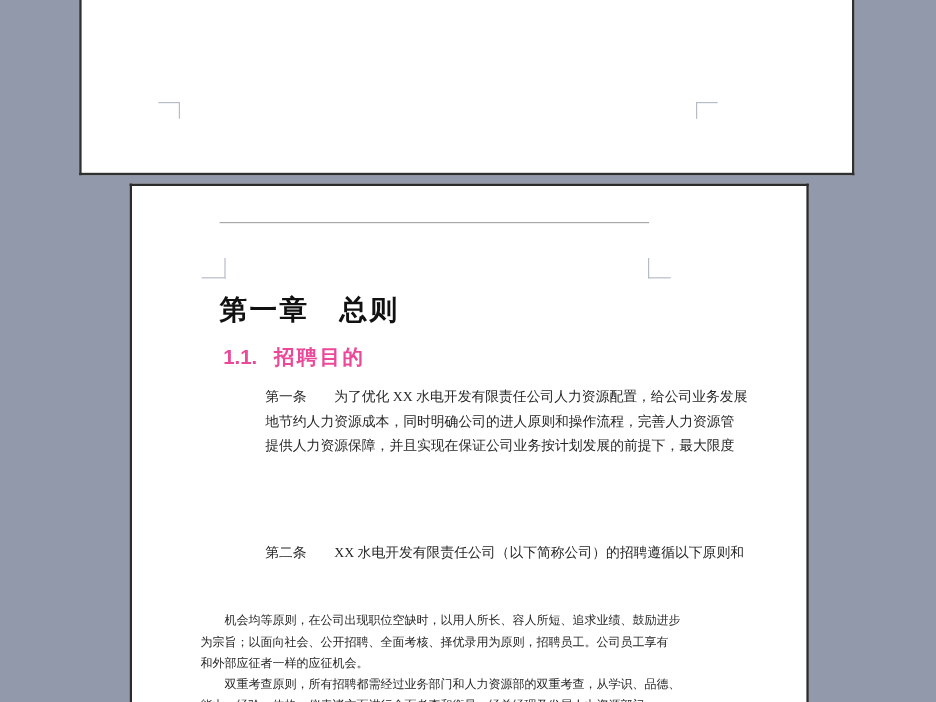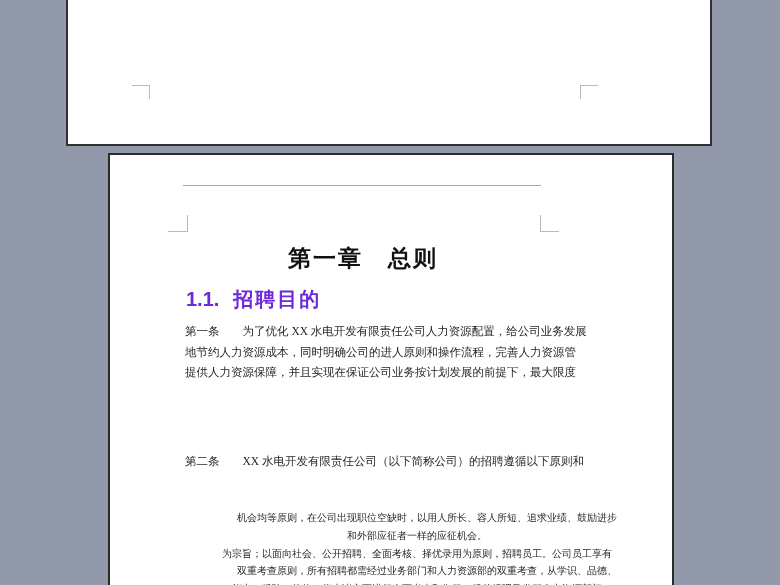--- a/index.html
+++ b/index.html
@@ -41,55 +41,54 @@
   #header-rule {
     position: absolute;
     left: 73px; top: 30px;
     width: 358px; height: 0;
     border-top: 1px solid #a8a8a8;
   }
   #chapter-title {
     position: absolute;
     left: 73px; top: 88px;
     width: 360px;
-    text-align: center;
     font-family: "Liberation Serif", serif;
     font-size: 23px;
     font-weight: 700;
     color: #111111;
     letter-spacing: 2px;
     white-space: nowrap;
   }
   .section-heading {
     position: absolute;
     left: 76px;
     font-family: "Liberation Sans", sans-serif;
-    font-size: 20px;
+    font-size: 17px;
     font-weight: 700;
-    color: #6d28d9;
+    color: #ec4899;
     white-space: nowrap;
   }
   #heading-1-1 { top: 131px; }
   #heading-1-2 { top: 276px; }
   .section-heading .num { display: inline-block; margin-right: 14px; }
   .section-heading .lbl { letter-spacing: 2px; }
   .para {
     position: absolute;
     color: #262626;
   }
   .para .line {
     white-space: nowrap;
     overflow: hidden;
   }
   .para.main { left: 75px; font-size: 11.5px; }
-  .para.main .line { height: 20.5px; line-height: 20.5px; }
+  .para.main .line { height: 20.5px; line-height: 20.5px; margin-left: 36px; }
   #para-1 { top: 166px; width: 480px; }
   #para-2 { top: 296px; width: 480px; }
   .para.sub { left: 57px; font-size: 10px; }
-  .para.sub .line { height: 18px; line-height: 18px; text-align: center; }
+  .para.sub .line { height: 18px; line-height: 18px; }
   #para-3 { top: 354px; width: 500px; }
   #para-4 { top: 407px; width: 500px; }
 </style>
 </head>
 <body>
 
 <div id="canvas">
 
   <div id="page1" class="page">
     <div id="p1-mark-left" class="mark tl"></div>
@@ -113,22 +112,22 @@
       <div class="line">提供人力资源保障，并且实现在保证公司业务按计划发展的前提下，最大限度</div>
     </div>
 
 
     <div id="para-2" class="para main">
       <div class="line">第二条　　XX 水电开发有限责任公司（以下简称公司）的招聘遵循以下原则和</div>
     </div>
 
     <div id="para-3" class="para sub">
       <div class="line">　　机会均等原则，在公司出现职位空缺时，以用人所长、容人所短、追求业绩、鼓励进步</div>
+      <div class="line">为宗旨；以面向社会、公开招聘、全面考核、择优录用为原则，招聘员工。公司员工享有</div>
       <div class="line">和外部应征者一样的应征机会。</div>
-      <div class="line">为宗旨；以面向社会、公开招聘、全面考核、择优录用为原则，招聘员工。公司员工享有</div>
     </div>
 
     <div id="para-4" class="para sub">
       <div class="line">　　双重考查原则，所有招聘都需经过业务部门和人力资源部的双重考查，从学识、品德、</div>
       <div class="line">能力、经验、体格、仪表诸方面进行全面考查和衡量，经总经理及发展人力资源部门</div>
     </div>
   </div>
 
 </div>
 

